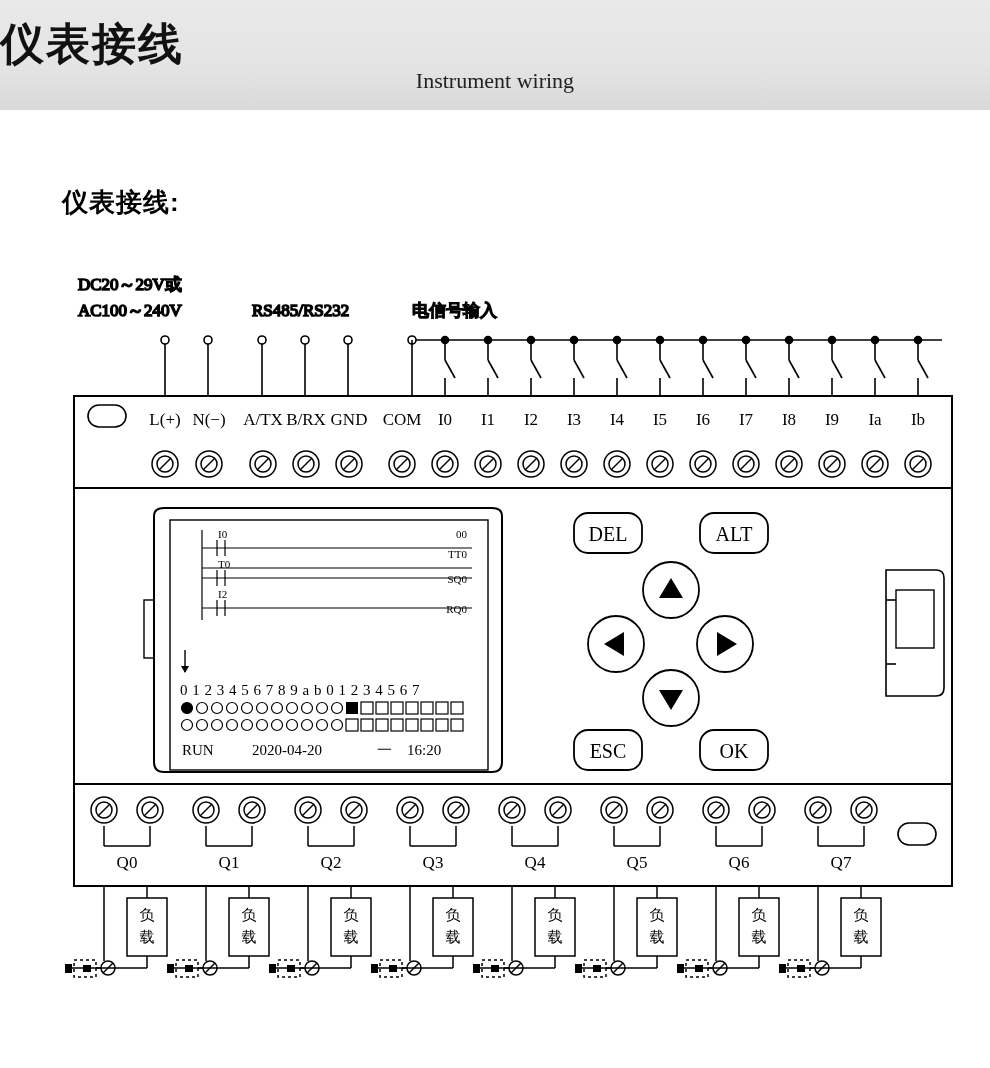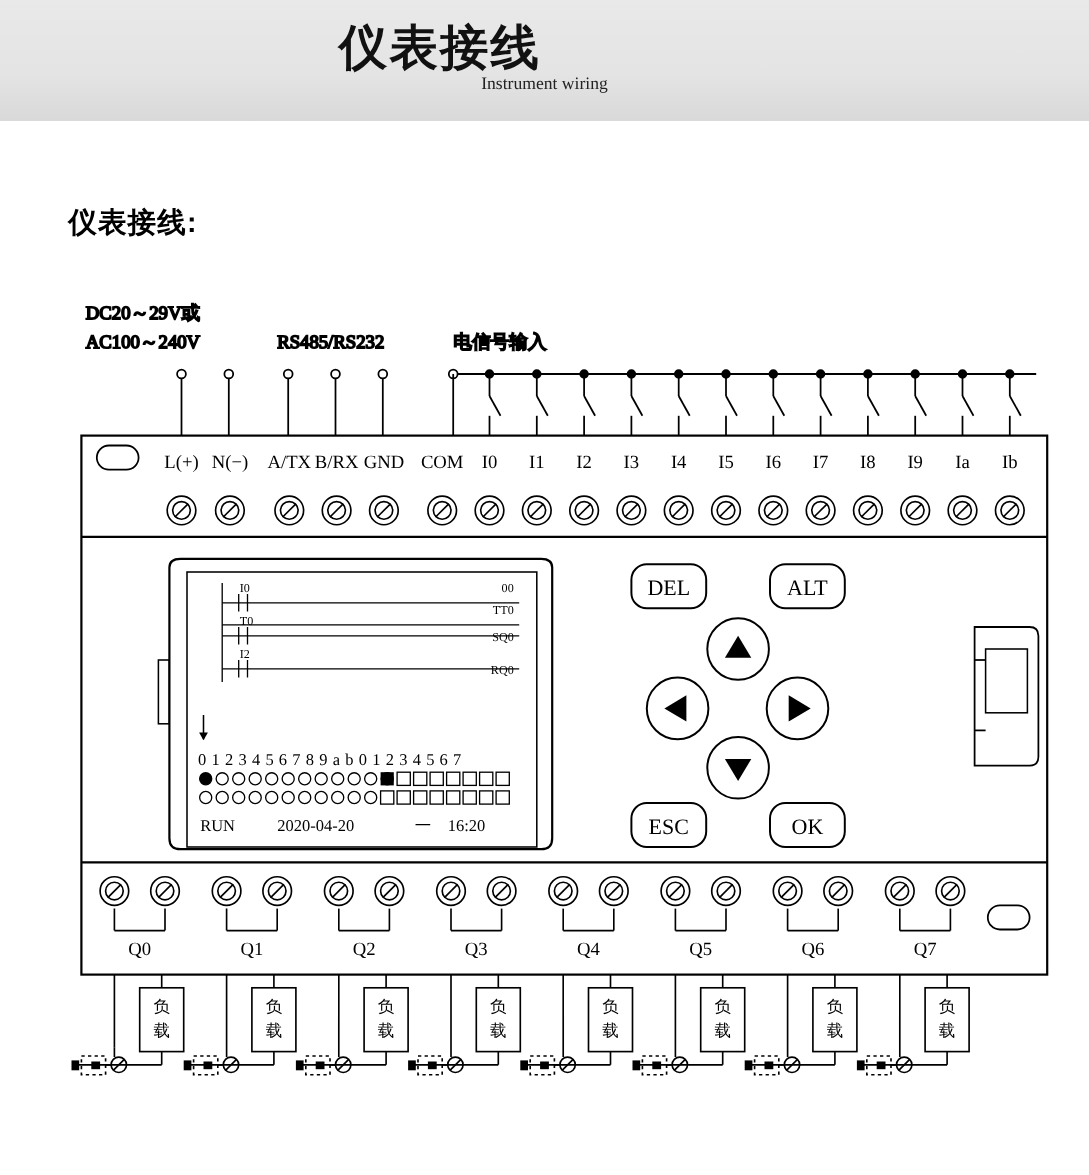--- a/index.html
+++ b/index.html
@@ -20,36 +20,36 @@
     width: 990px;
     height: 110px;
     background: linear-gradient(to bottom, #e9e9e9 0%, #e4e4e4 60%, #d9d9d9 100%);
     position: relative;
   }
   .banner-title {
     position: absolute;
     top: 20px;
     left: 0;
     width: 800px;
-    text-align: center;
+    text-align: left;
     font-family: "Liberation Sans", sans-serif;
     font-size: 44px;
     font-weight: bold;
     letter-spacing: 2px;
     color: #111;
     line-height: 1.1;
   }
   .banner-sub {
     position: absolute;
     top: 68px;
     left: 0;
     width: 990px;
     text-align: center;
     font-family: "Liberation Serif", serif;
-    font-size: 16px;
+    font-size: 22px;
     color: #222;
   }
   
   .section-heading {
     position: absolute;
     top: 185px;
     left: 62px;
     font-size: 26px;
     font-weight: bold;
     letter-spacing: 1px;

